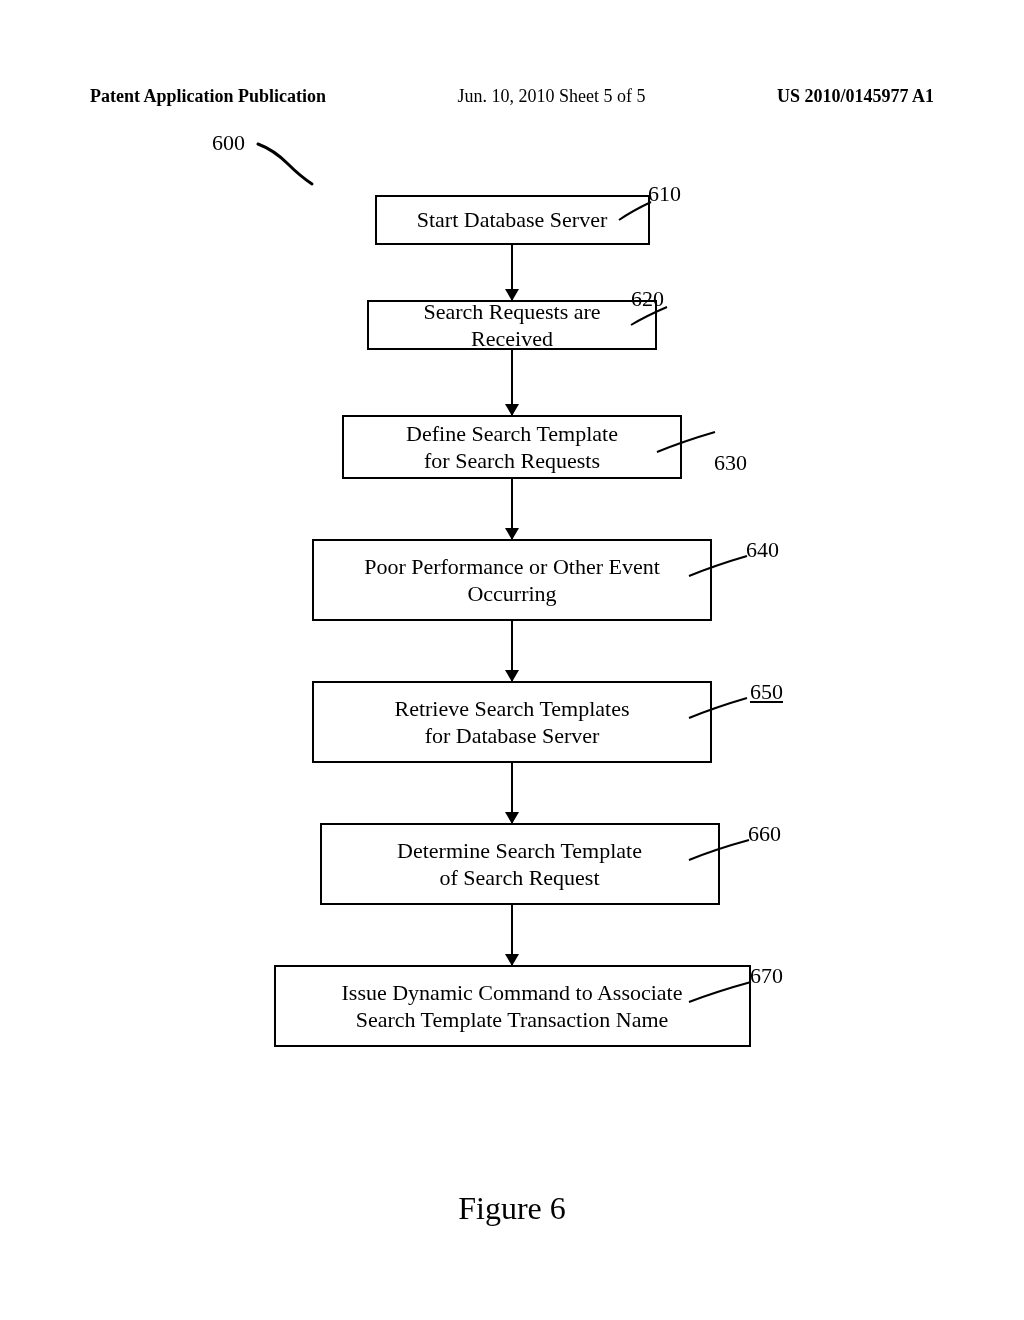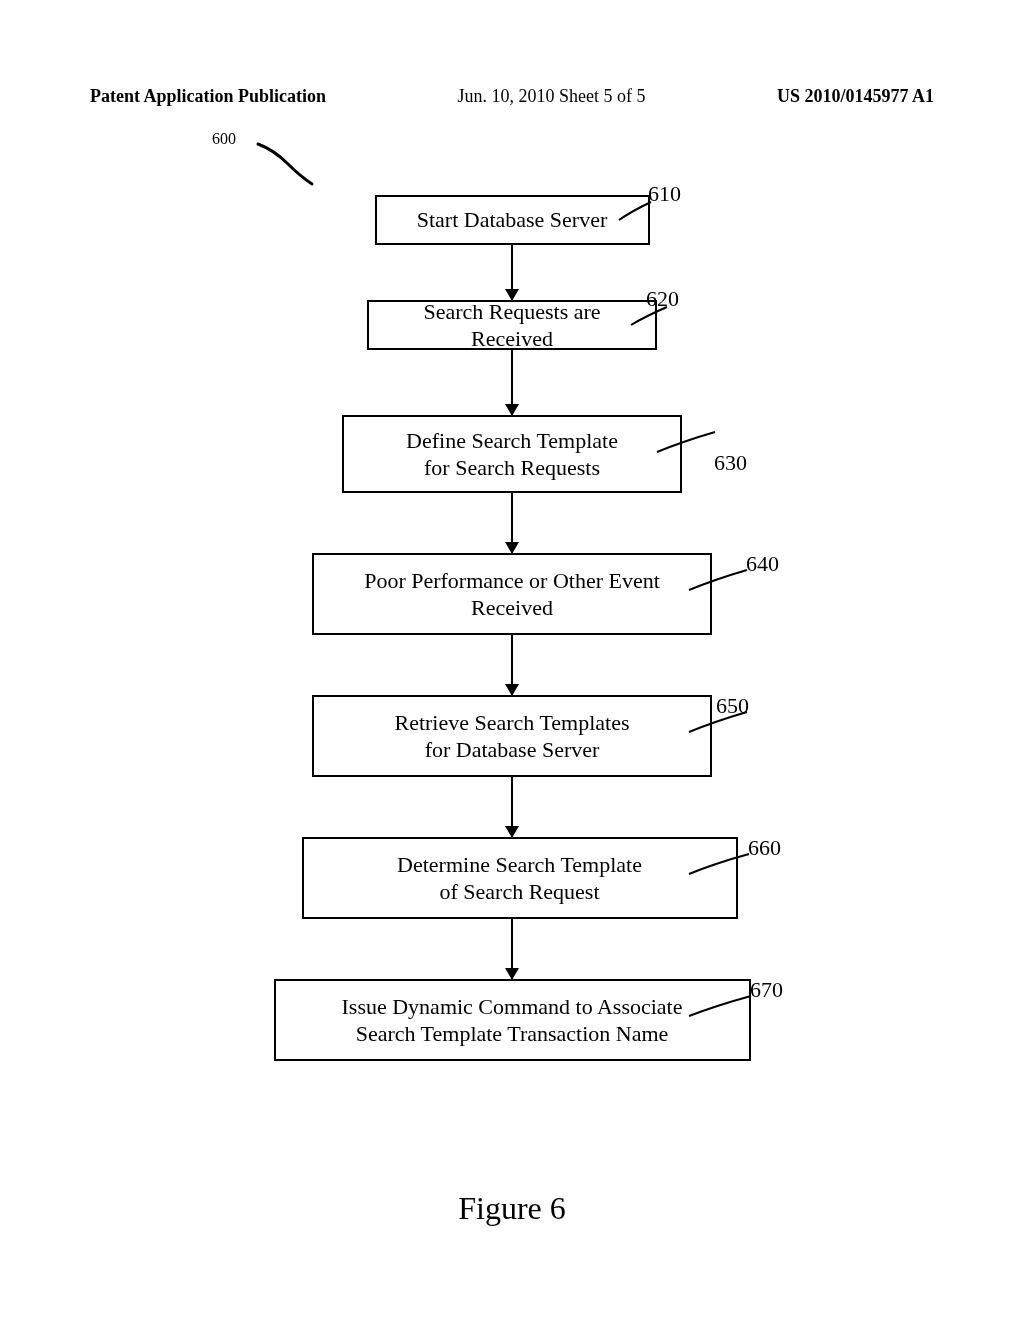--- a/index.html
+++ b/index.html
@@ -22,21 +22,21 @@
     padding: 0 90px 0 90px;
   }
   .header .left { font-weight: bold; }
   .header .mid { font-weight: normal; }
   .header .right { font-weight: bold; }
 
   .fig-ref {
     position: absolute;
     top: 130px;
     left: 212px;
-    font-size: 16px;
+    font-size: 22px;
   }
   .fig-ref-swoop {
     position: absolute;
     top: 142px;
     left: 256px;
     width: 60px;
     height: 45px;
   }
 
   .flow {
@@ -62,24 +62,24 @@
     line-height: 1.25;
     padding: 10px 14px;
     display: flex;
     flex-direction: column;
     justify-content: center;
     align-items: center;
   }
 
   .box.b1 { width: 275px; height: 50px; }
   .box.b2 { width: 290px; height: 50px; }
-  .box.b3 { width: 340px; height: 78px; }
+  .box.b3 { width: 340px; height: 64px; }
   .box.b4 { width: 400px; height: 82px; text-align: center; }
   .box.b5 { width: 400px; height: 82px; }
-  .box.b6 { width: 436px; height: 82px; margin-left: 15px; }
+  .box.b6 { width: 400px; height: 82px; margin-left: 15px; }
   .box.b7 { width: 477px; height: 82px; }
 
   .arrow {
     width: 2px;
     background: #000;
     position: relative;
   }
   .arrow::after {
     content: "";
     position: absolute;
@@ -139,21 +139,21 @@
     <svg class="leader" style="top:6px; left:618px; width:34px; height:20px;">
         <path d="M1 19 Q 14 10 33 1" stroke="#000" stroke-width="2" fill="none"></path>
       </svg>
     <div class="arrow a1"></div>
   </div>
 
   <div class="row">
     <div class="box b2">
       <span>Search Requests are Received</span>
     </div>
-    <span class="ref-label" style="top:-14px; left:646px;text-align:right;">620</span>
+    <span class="ref-label" style="top:-14px; left:631px;text-align:right;">620</span>
     <svg class="leader" style="top:6px; left:630px; width:38px; height:20px;">
         <path d="M1 19 Q 16 10 37 1" stroke="#000" stroke-width="2" fill="none"></path>
       </svg>
     <div class="arrow a2"></div>
   </div>
 
   <div class="row">
     <div class="box b3">
       <span>Define Search Template</span>
       <span>for Search  Requests</span>
@@ -161,35 +161,35 @@
     <span class="ref-label" style="top:-2px; left:714px;margin-top:37px;">630</span>
     <svg class="leader" style="top:16px; left:656px; width:60px; height:22px;">
         <path d="M1 21 Q 28 10 59 1" stroke="#000" stroke-width="2" fill="none"></path>
       </svg>
     <div class="arrow a3"></div>
   </div>
 
   <div class="row">
     <div class="box b4">
       <span>Poor Performance or Other Event</span>
-      <span>Received</span>
+      <span>Occurring</span>
     </div>
     <span class="ref-label" style="top:-2px; left:746px;">640</span>
     <svg class="leader" style="top:16px; left:688px; width:60px; height:22px;">
         <path d="M1 21 Q 28 10 59 1" stroke="#000" stroke-width="2" fill="none"></path>
       </svg>
     <div class="arrow a4"></div>
   </div>
 
   <div class="row">
     <div class="box b5">
       <span>Retrieve Search Templates</span>
       <span>for Database Server</span>
     </div>
-    <span class="ref-label" style="top:-2px; left:716px;">650</span>
+    <span class="ref-label" style="top:-2px; left:750px;text-decoration:underline;">650</span>
     <svg class="leader" style="top:16px; left:688px; width:60px; height:22px;">
         <path d="M1 21 Q 28 10 59 1" stroke="#000" stroke-width="2" fill="none"></path>
       </svg>
     <div class="arrow a5"></div>
   </div>
 
   <div class="row">
     <div class="box b6">
       <span>Determine Search Template</span>
       <span>of Search  Request</span>

